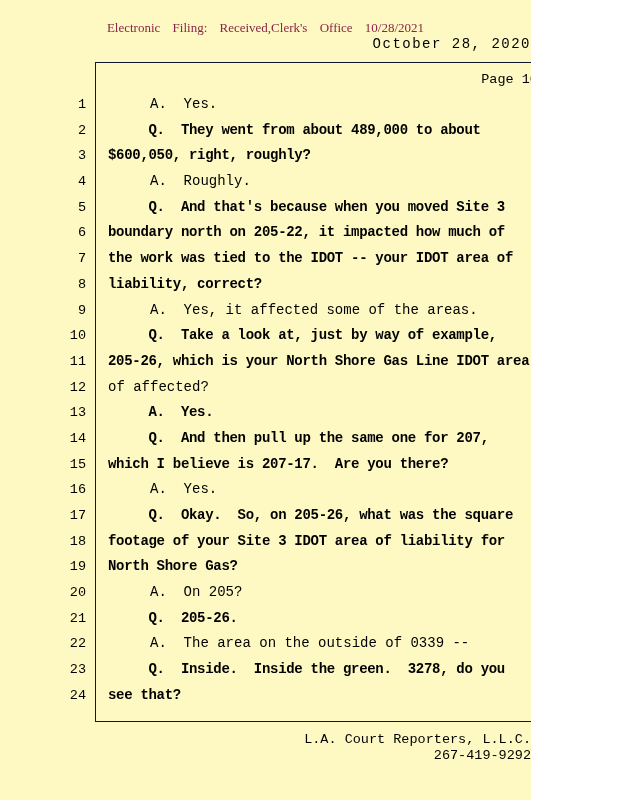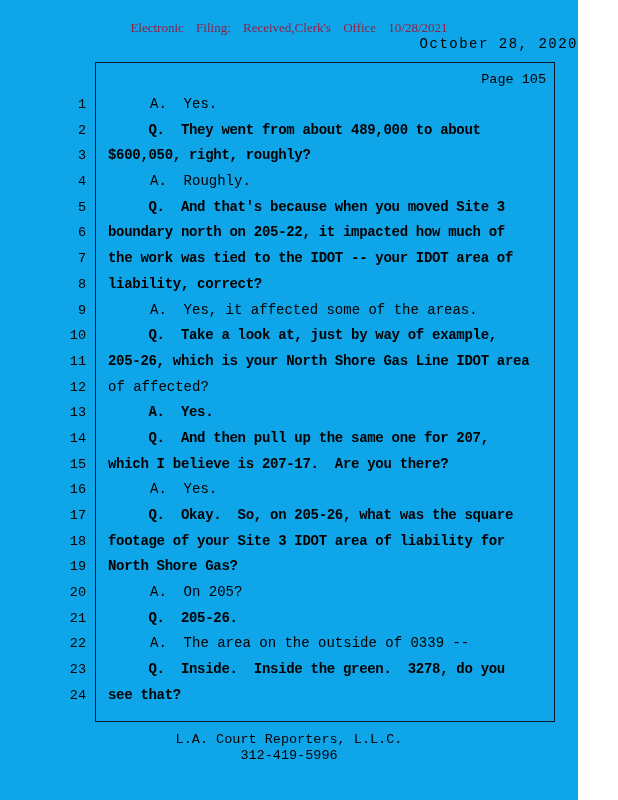--- a/index.html
+++ b/index.html
@@ -1,20 +1,20 @@
 <!DOCTYPE html>
 <html><head>
 <meta charset="utf-8">
 <style>
   html, body { margin: 0; padding: 0; background: #ffffff; }
   .page {
     position: relative;
-    width: 578px;
+    width: 531px;
     height: 800px;
-    background: #0ea5e9;
+    background: #fef9c3;
     font-family: "Liberation Mono", "DejaVu Sans Mono", monospace;
     color: #000000;
     overflow: hidden;
   }
   .stamp {
     position: absolute;
     top: 20px;
     left: 0;
     width: 100%;
     text-align: center;
@@ -72,21 +72,21 @@
     font-weight: normal;
   }
   .ltext {
     display: inline-block;
     padding-left: 12px;
   }
   .footer1, .footer2 {
     position: absolute;
     left: 0;
     width: 100%;
-    text-align: center;
+    text-align: right;
     font-size: 13.5px;
   }
   .footer1 { top: 732px; }
   .footer2 { top: 748px; }
 </style>
 </head>
 <body>
 
 <div class="page">
 
@@ -119,15 +119,15 @@
         <div class="trow"><span class="lnum">20</span><span class="ltext">     A.  On 205?</span></div>
         <div class="trow bold"><span class="lnum">21</span><span class="ltext">     Q.  205-26.</span></div>
         <div class="trow"><span class="lnum">22</span><span class="ltext">     A.  The area on the outside of 0339 --</span></div>
         <div class="trow bold"><span class="lnum">23</span><span class="ltext">     Q.  Inside.  Inside the green.  3278, do you</span></div>
         <div class="trow bold"><span class="lnum">24</span><span class="ltext">see that?</span></div>
       </div>
   </div>
 
   <div class="footer1">L.A. Court Reporters, L.L.C.</div>
 
-  <div class="footer2">312-419-5996</div>
+  <div class="footer2">267-419-9292</div>
 
 </div>
 
 </body></html>

